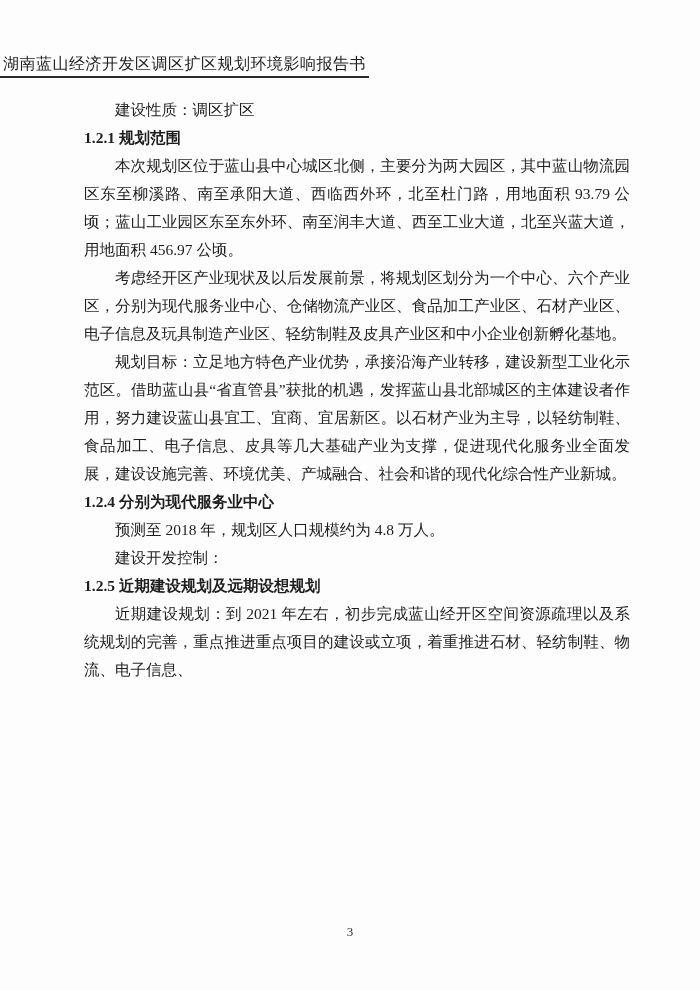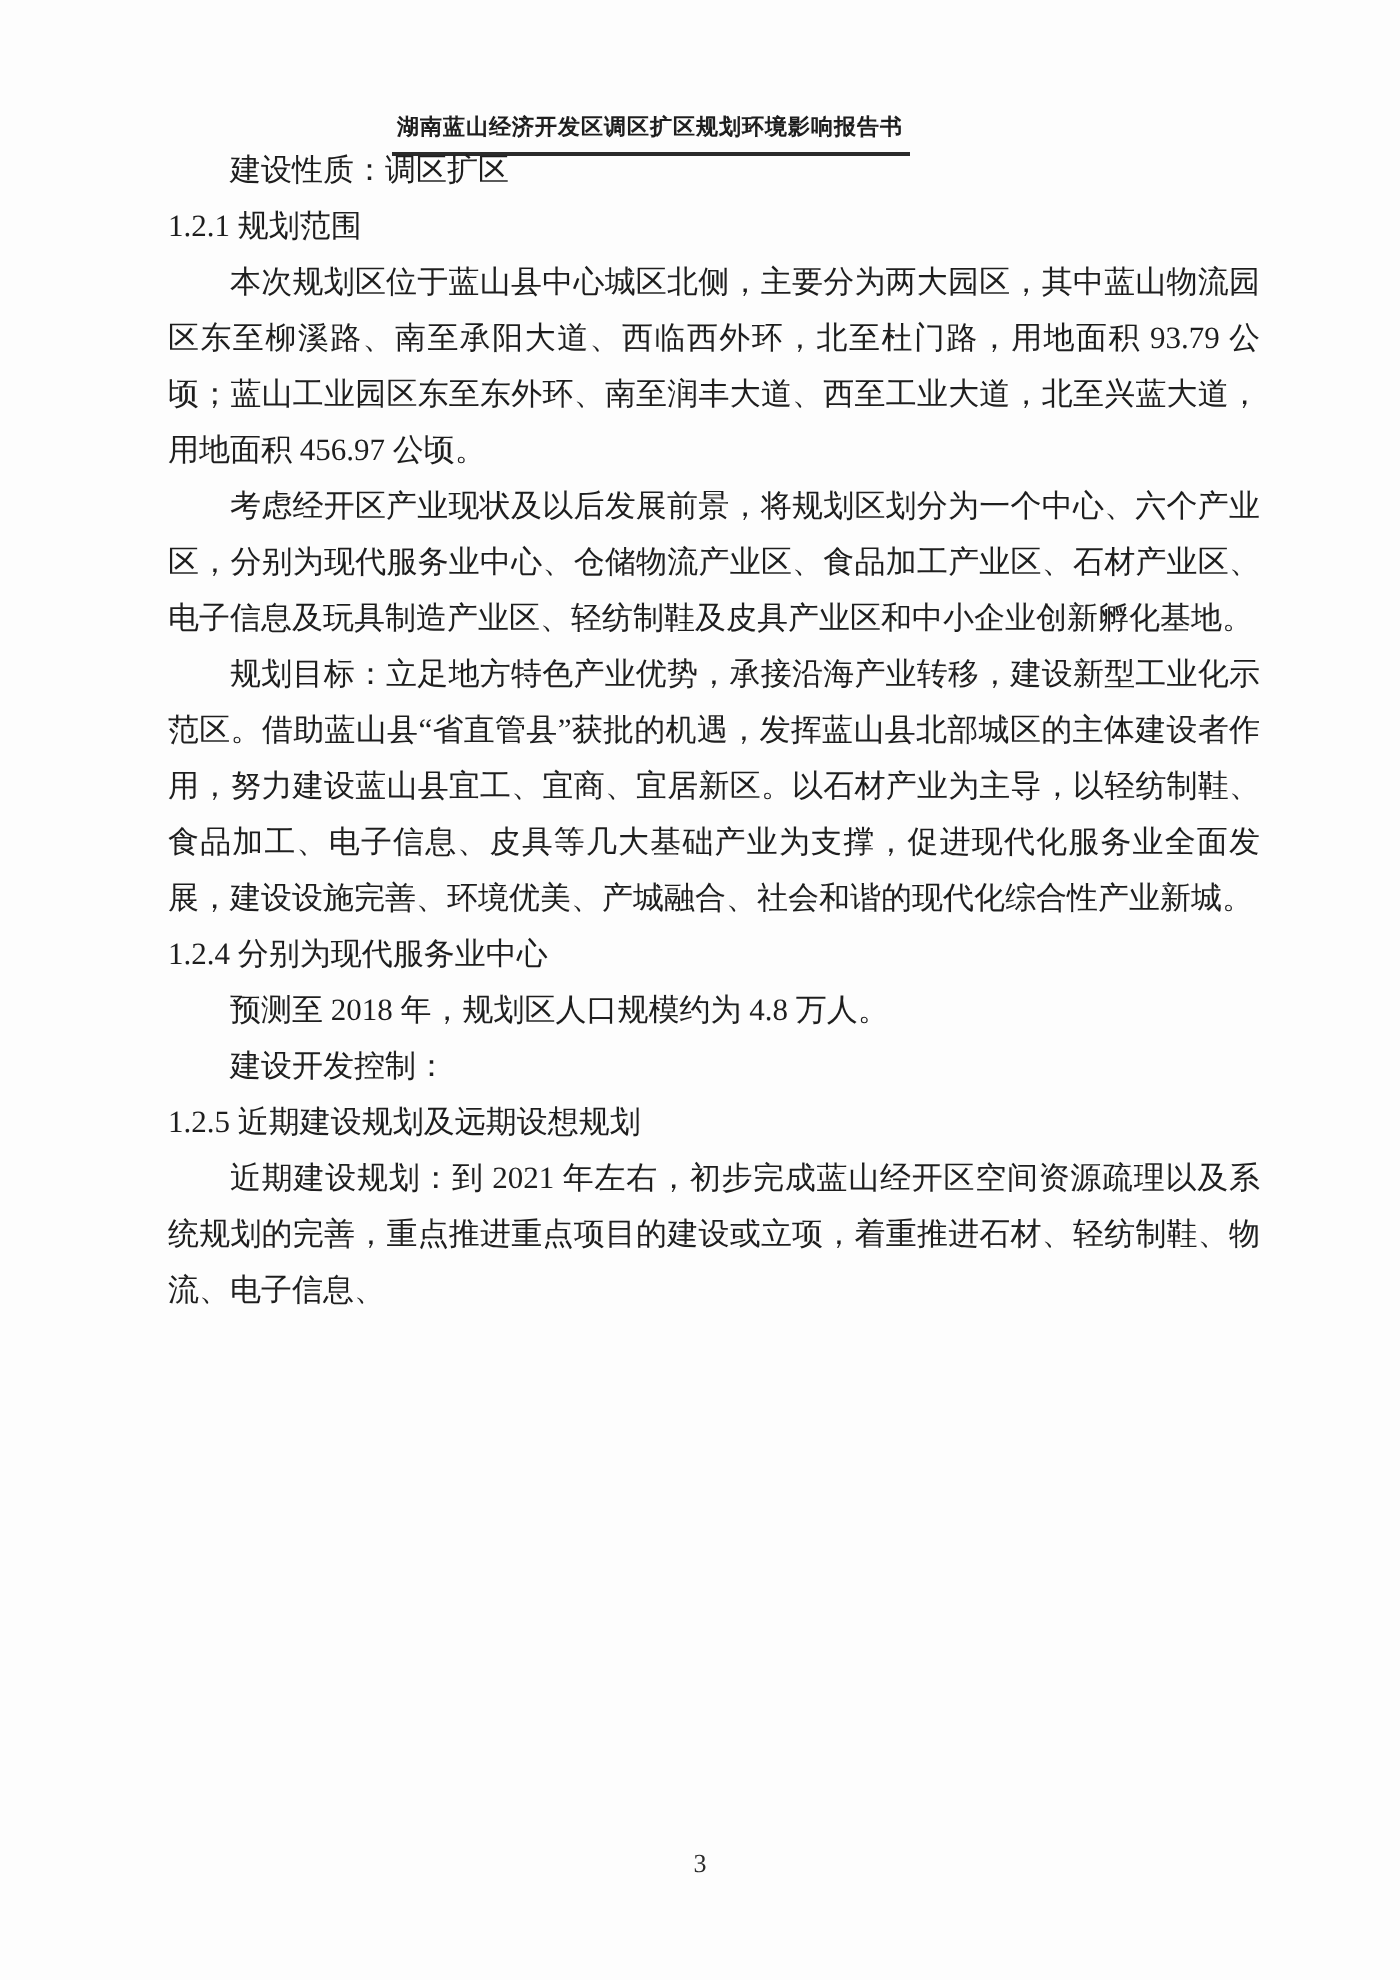--- a/index.html
+++ b/index.html
@@ -19,49 +19,48 @@
     background: #fdfdfd;
     color: #1e1e1e;
     overflow: hidden;
     box-sizing: border-box;
   }
   .page-header {
     position: absolute;
     top: 56px;
     left: 0;
     right: 50px;
-    text-align: center;
-    font-size: 11px;
+    text-align: left;
+    font-size: 16px;
     line-height: 16px;
     letter-spacing: 0.5px;
-    font-weight: bold;
   }
   .header-title {
     display: inline-block;
     padding: 0 3px 4px 3px;
     border-bottom: 2px solid #2b2b2b;
   }
   .content {
     position: absolute;
-    top: 72px;
+    top: 96px;
     left: 84px;
     width: 546px;
     font-size: 15.5px;
     line-height: 28px;
     text-align: justify;
     text-justify: inter-ideograph;
   }
   .para {
     margin: 0;
     text-indent: 2em;
   }
   .heading {
     margin: 0;
     font-size: 15.5px;
-    font-weight: normal;
+    font-weight: bold;
     text-indent: 0;
   }
   .page-footer {
     position: absolute;
     top: 924px;
     left: 0;
     width: 100%;
     text-align: center;
     font-size: 13px;
     color: #2a2a2a;

